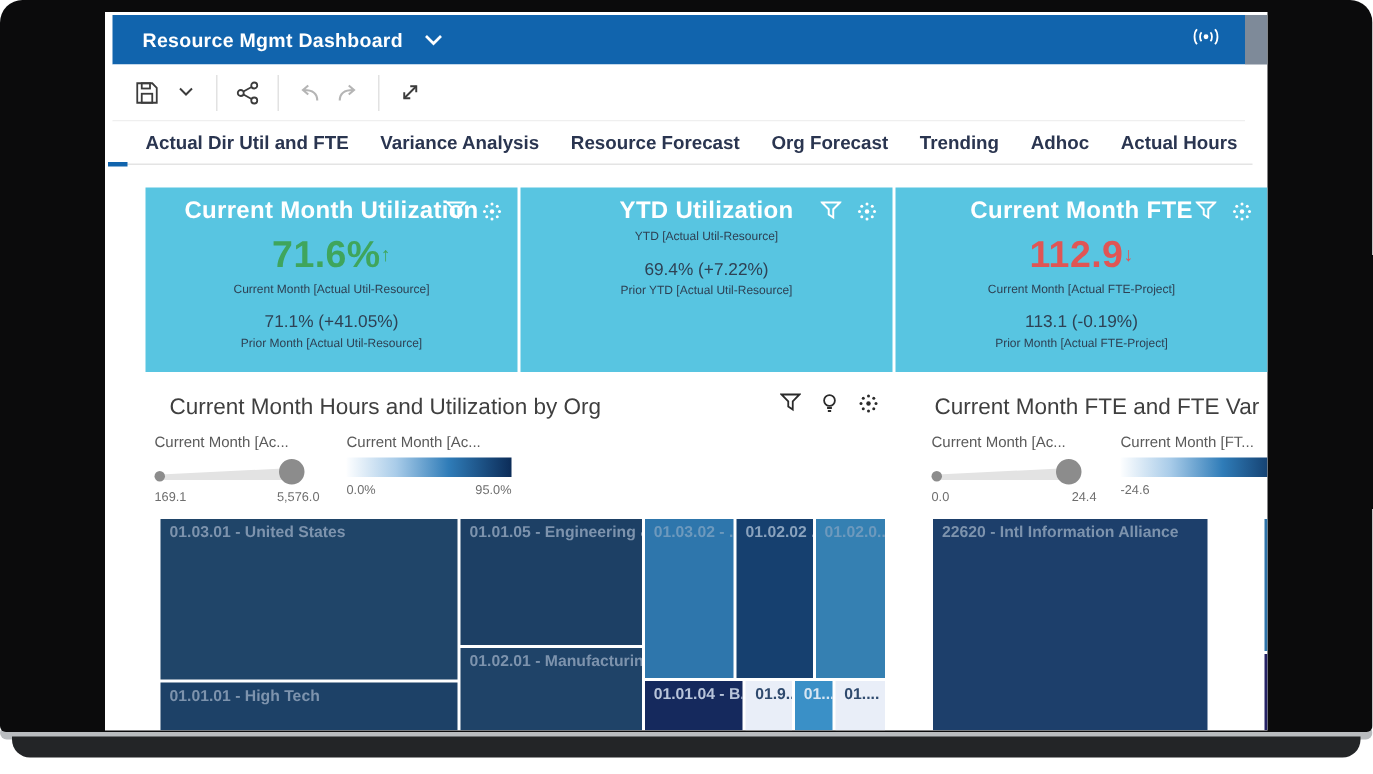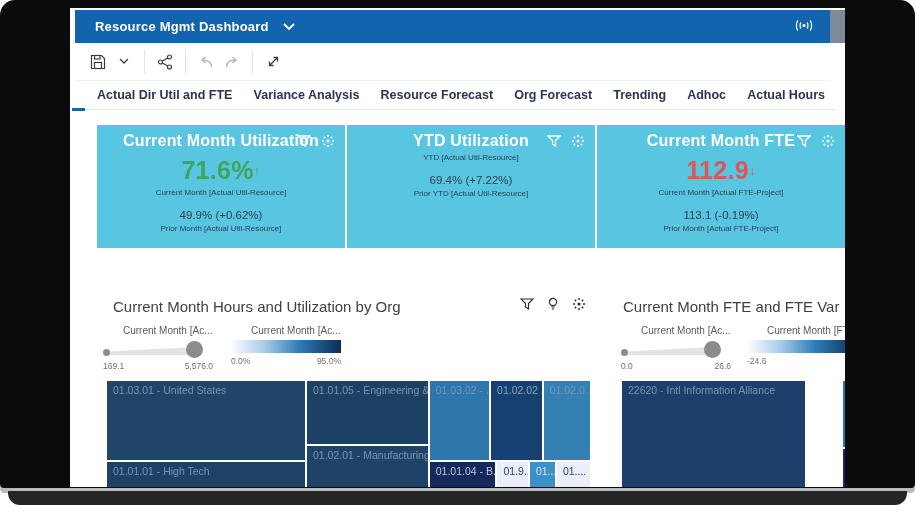--- a/index.html
+++ b/index.html
@@ -40,41 +40,41 @@
   .kpi-value { font-size:25px; font-weight:bold; margin-top:6px; letter-spacing:.3px; }
   .kpi-arrow { font-size:13px; font-weight:bold; vertical-align:4px; }
   .kpi-lab { font-size:8px; color:#2e4154; margin-top:3px; }
   .kpi-sec { font-size:11.5px; color:#2e4154; margin-top:12px; }
 
   
   .charts-row { position:absolute; left:27px; top:250px; width:748px; height:229px; display:flex; gap:25px; }
   .chart { display:flex; flex-direction:column; overflow:hidden; }
   .chart.left { flex:0 0 493px; }
   .chart.right { flex:1 1 auto; min-width:0; }
-  .c-title-row { display:flex; justify-content:space-between; align-items:center; padding:2px 4px 0 16px; height:24px;margin-top:35px; }
+  .c-title-row { display:flex; justify-content:space-between; align-items:center; padding:2px 4px 0 16px; height:24px; }
   .chart.right .c-title-row { padding-left:8px; }
   .c-title { font-size:15px; color:#3f3f3f; white-space:nowrap; overflow:hidden; }
   .c-icons { display:flex; gap:13px; align-items:center; }
   .c-icons svg { cursor:pointer; }
   .legends { display:flex; gap:16px; margin:8px 0 0 6px; height:48px; }
   .legend { width:112px; }
-  .leg-label { font-size:10px; color:#5a5a5a; white-space:nowrap; overflow:hidden; margin-bottom:4px;margin-left:20px; }
+  .leg-label { font-size:10px; color:#5a5a5a; white-space:nowrap; overflow:hidden; margin-bottom:4px; }
   .size-track { position:relative; width:100px; height:18px; }
   .size-wedge { position:absolute; left:4px; right:8px; top:7px; height:8px; background:#e3e3e3; clip-path:polygon(0 55%, 100% 0, 100% 100%, 0 100%); }
   .dot-sm { position:absolute; left:0; top:9px; width:7px; height:7px; border-radius:50%; background:#8c8c8c; }
   .dot-lg { position:absolute; right:0; top:1px; width:17px; height:17px; border-radius:50%; background:#8c8c8c; }
   .grad-bar { width:110px; height:13px; margin-top:3px; background:linear-gradient(90deg,#fdfeff 0%,#a9cce9 30%,#2f7cb8 62%,#0c2c58 100%); }
   .leg-minmax { display:flex; justify-content:space-between; width:110px; font-size:8.5px; color:#6e6e6e; margin-top:3px; }
 
   
   .treemap { flex:1 1 auto; display:flex; gap:2px; margin:8px 0 0 10px; min-height:0; }
   .chart.right .treemap { margin-left:7px;gap:38px; }
   .tm-col { display:flex; flex-direction:column; gap:2px; min-width:0; }
   .tm-row { display:flex; gap:2px; min-height:0; }
-  .tm-cell { overflow:hidden; padding:3px 0 0 6px; font-size:10.5px; font-weight:normal; white-space:nowrap; cursor:pointer; }
+  .tm-cell { overflow:hidden; padding:3px 0 0 6px; font-size:10.5px; font-weight:bold; white-space:nowrap; cursor:pointer; }
 </style>
 </head>
 <body>
 
 <div class="stage">
   <div class="hinge"></div>
   <div class="base"></div>
   <div class="screen">
     <div class="app">
 
@@ -177,21 +177,21 @@
                   <circle cx="3.5" cy="10.5" r="1"></circle>
                   <circle cx="2" cy="7" r="1"></circle>
                   <circle cx="3.5" cy="3.5" r="1"></circle>
               </svg>
             </span>
           </div>
           <div class="kpi-value" style="color: rgb(63, 165, 92);">
             <span>71.6%</span><span class="kpi-arrow">↑</span>
           </div>
           <div class="kpi-lab">Current Month [Actual Util-Resource]</div>
-          <div class="kpi-sec">49.9% (+0.62%)</div>
+          <div class="kpi-sec">71.1% (+41.05%)</div>
           <div class="kpi-lab">Prior Month [Actual Util-Resource]</div>
         </div>
 
         <div class="kpi">
           <div class="kpi-title">YTD Utilization</div>
           <div class="kpi-icons">
             <span>
               <svg width="14" height="13" viewBox="0 0 14 13">
                   <path d="M1 1 h12 l-4.5 4.5 v5.5 l-3 -2 V5.5 Z" fill="none" stroke="#ffffff" stroke-width="1.3"></path>
                 </svg>
@@ -332,21 +332,21 @@
           <div class="legends">
             <div class="legend">
               <div class="leg-label">Current Month [Ac...</div>
               <div class="size-track">
                 <div class="size-wedge"></div>
                   <div class="dot-sm"></div>
                   <div class="dot-lg"></div>
               </div>
               <div class="leg-minmax">
                 <span>0.0</span>
-                <span>26.6</span>
+                <span>24.4</span>
               </div>
             </div>
             <div class="legend">
               <div class="leg-label">Current Month [FT...</div>
               <div class="grad-bar"></div>
               <div class="leg-minmax">
                 <span>-24.6</span>
 
               </div>
             </div>

